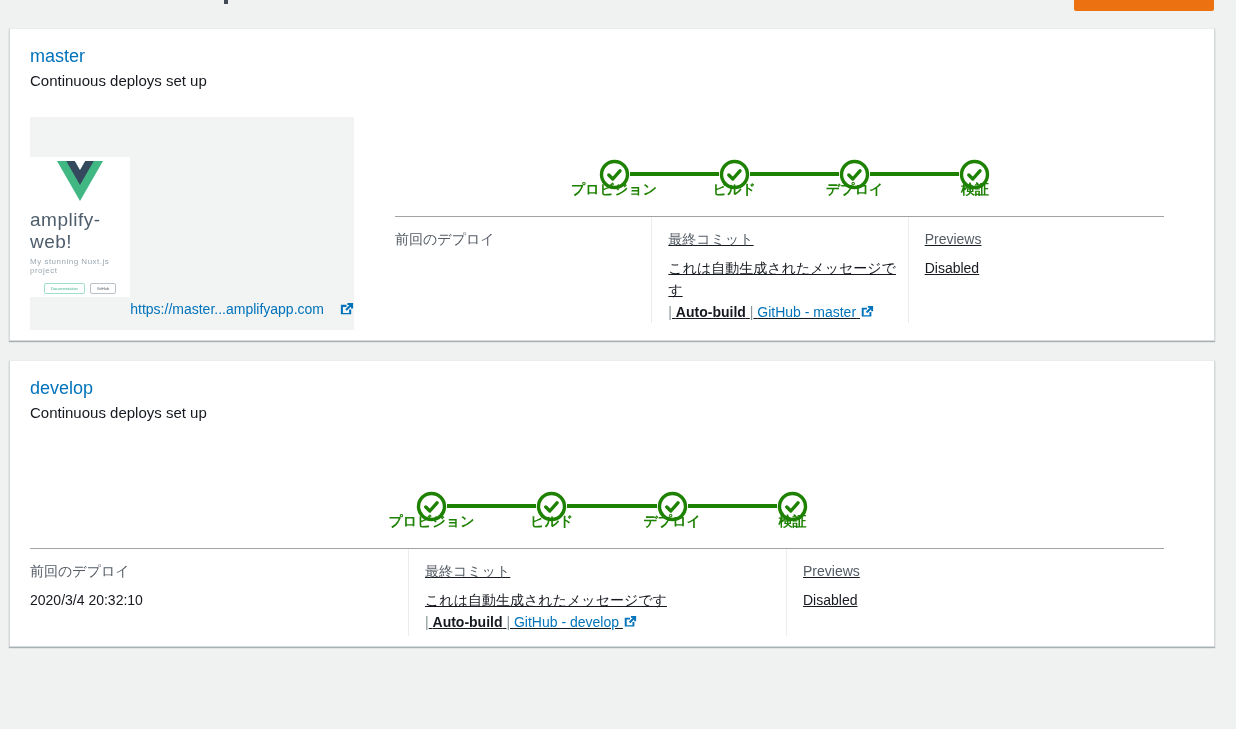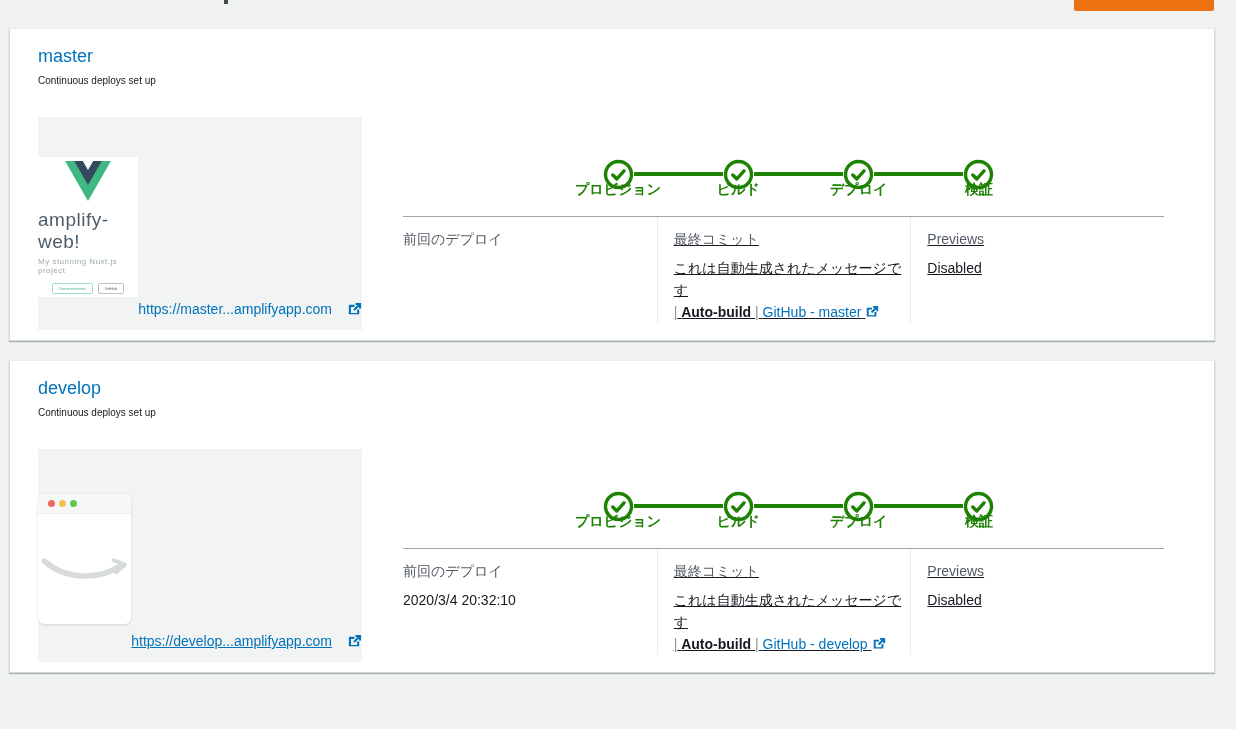--- a/index.html
+++ b/index.html
@@ -23,29 +23,29 @@
   }
 
   .page { padding:28px 21px 0 9px; }
 
   .card {
     background:#ffffff;
     border:1px solid #d5dbdb;
     border-top-color:#eaeded;
     box-shadow:0 1px 1px 0 rgba(0,28,36,.3);
     margin-bottom:19px;
-    padding:16px 20px 10px 28px;
+    padding:16px 20px 10px 20px;
   }
   .branch-title {
     font-size:18px; line-height:22px;
     color:#0073bb; text-decoration:none;
     display:inline-block; margin-bottom:4px;
     cursor:pointer;
   }
-  .branch-status { font-size:10px; line-height:20px; color:#16191f; margin-bottom:26px; }
+  .branch-status { font-size:15px; line-height:20px; color:#16191f; margin-bottom:26px; }
 
   .card-body { display:flex; gap:41px; }
 
   
   .thumb-col {
     width:324px; height:213px; flex:none;
     background:#f2f3f3;
     display:flex; flex-direction:row; align-items:center;
     padding-top:20px; padding-bottom:13px;
   }
@@ -205,42 +205,20 @@
         </div>
       </div>
     </div>
   </div>
 
   <div class="card">
     <a class="branch-title">develop</a>
     <div class="branch-status">Continuous deploys set up</div>
 
     <div class="card-body">
-      <div class="thumb-col">
-        <div class="browser-mock">
-          <div class="browser-bar">
-            <span class="dot red"></span>
-            <span class="dot yellow"></span>
-            <span class="dot green"></span>
-          </div>
-          <div class="browser-content">
-            <svg width="118" height="34" viewBox="0 0 118 34">
-              <path d="M8 7 C 34 30, 76 32, 104 13" fill="none" stroke="#d7dbdb" stroke-width="7" stroke-linecap="round"></path>
-              <path d="M96 6 L110 11.5 L99 21" fill="none" stroke="#d7dbdb" stroke-width="5" stroke-linecap="round" stroke-linejoin="round"></path>
-            </svg>
-          </div>
-        </div>
-        <div class="thumb-link-row">
-          <a class="link underlined">https://develop...amplifyapp.com</a>
-          <svg class="ext-icon" width="15" height="15" viewBox="0 0 16 16">
-            <path fill="#0073bb" d="M2 3h6v2.2H4.2v6.6h6.6V8H13v5H2z"></path>
-            <path fill="#0073bb" d="M9 1h6v6h-2.2V4.8l-4.5 4.5-1.6-1.6 4.5-4.5H9z"></path>
-          </svg>
-        </div>
-      </div>
 
       <div class="right-col">
         <div class="pipeline">
           <div class="stage">
             <svg width="31" height="31" viewBox="0 0 31 31">
               <circle cx="15.5" cy="15.5" r="13" fill="none" stroke="#1d8102" stroke-width="3.4"></circle>
               <path d="M9.8 16l4 4 7.2-8.2" fill="none" stroke="#1d8102" stroke-width="3.4" stroke-linecap="round" stroke-linejoin="round"></path>
             </svg>
             <span class="stage-label">プロビジョン</span>
           </div>

